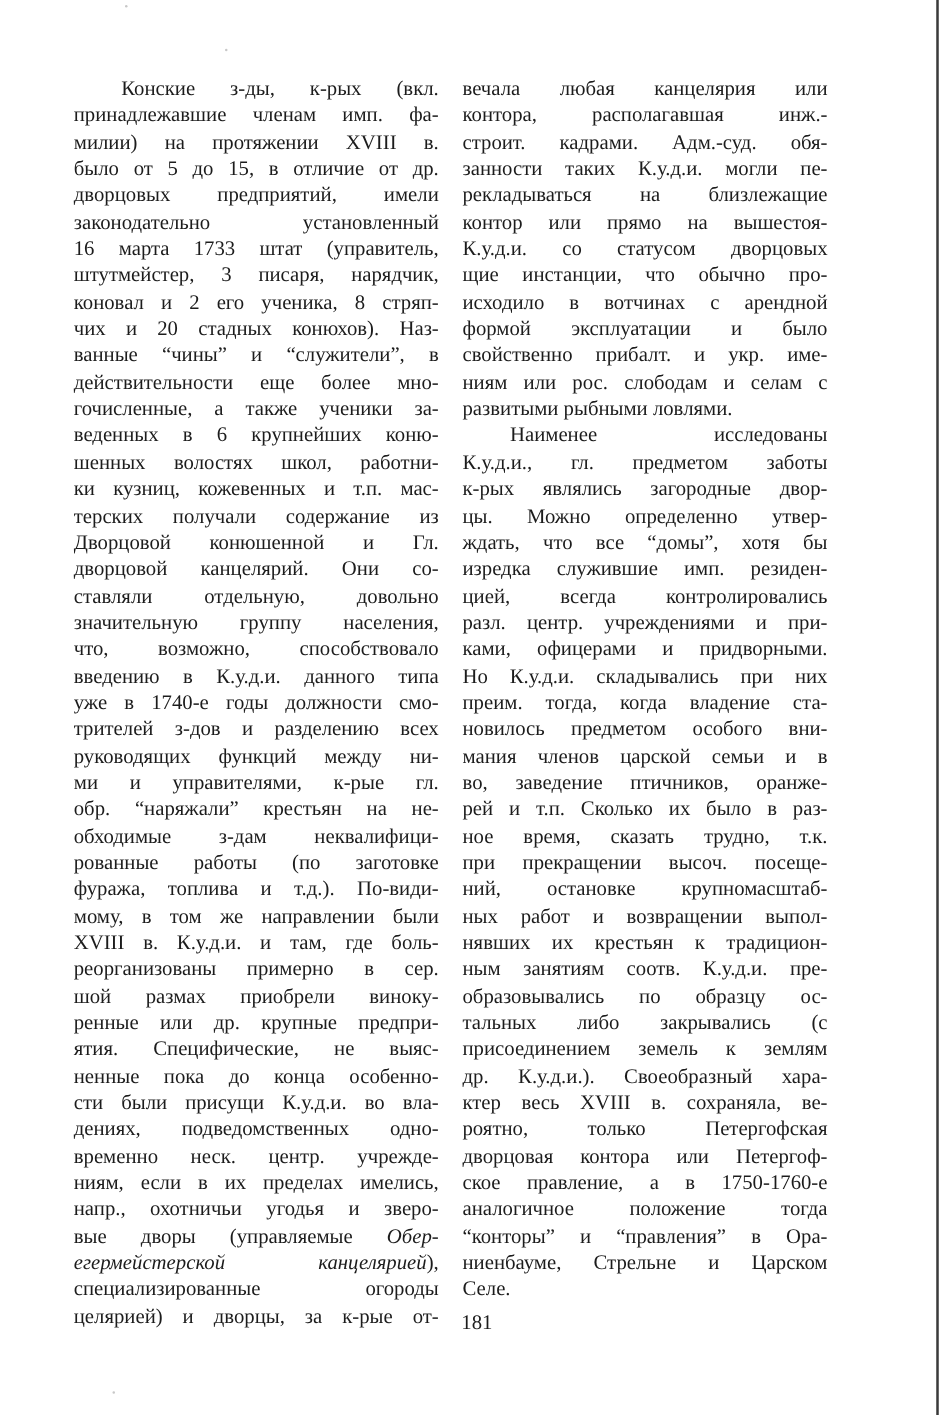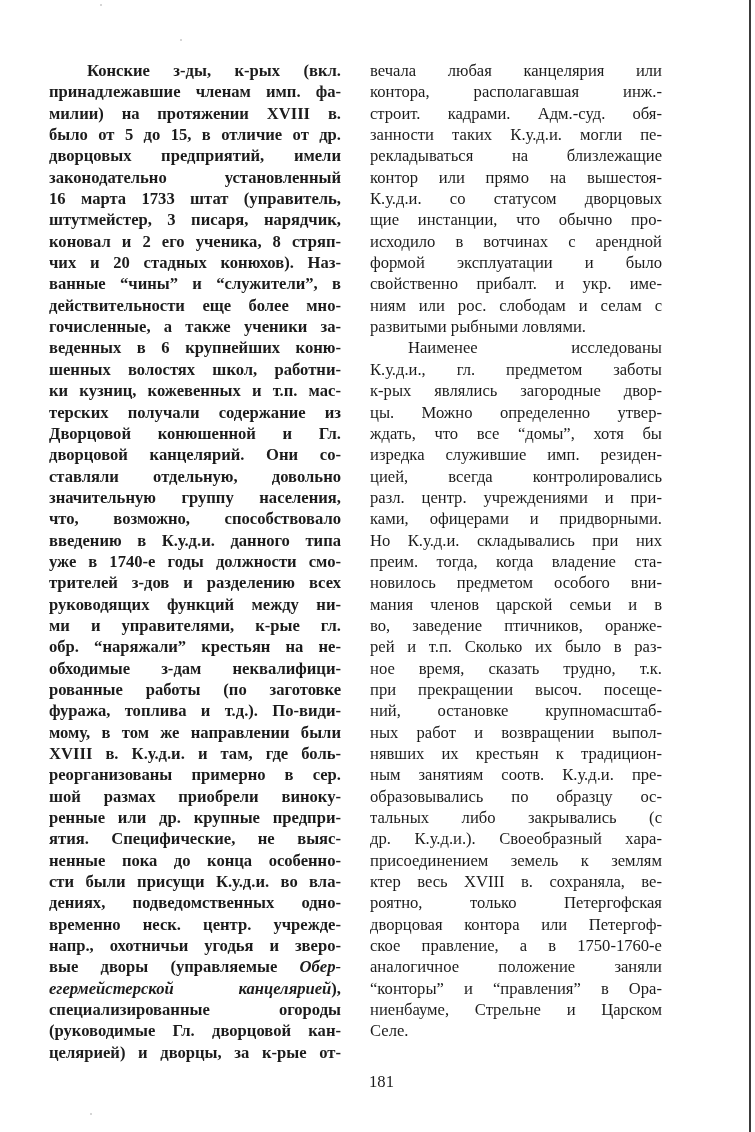--- a/index.html
+++ b/index.html
@@ -4,30 +4,30 @@
 <style>
   html, body { margin: 0; padding: 0; }
   body {
     width: 755px; height: 1132px; background: #ffffff; position: relative; overflow: hidden;
     font-family: "Liberation Serif", "DejaVu Serif", serif; color: #1c1c1c;
   }
   .col {
     position: absolute; top: 60px; width: 292px;
     font-size: 16.6px; line-height: 21.35px;
   }
-  .col-left { left: 49px; font-weight: bold; }
+  .col-left { left: 59px; }
   .col-right { left: 370px; }
   .line {
     display: block; white-space: nowrap; text-align: justify; text-align-last: justify; height: 21.35px;
   }
   .line.last { text-align-last: left; }
   .line.indent { padding-left: 38px; }
   .line i { font-style: italic; }
   .page-num {
-    position: absolute; left: 0; width: 755px; top: 1072px; text-align: center;
+    position: absolute; left: 0; width: 755px; top: 1048px; text-align: center;
     font-size: 16.6px; padding-left: 8px; box-sizing: border-box;
   }
   .edge-line {
     position: absolute; left: 749px; top: 0; width: 2px; height: 1132px; background: #3a3a3a;
   }
   .speck { position: absolute; width: 2px; height: 2px; background: #c8c8c8; border-radius: 1px; }
 </style>
 </head>
 <body>
 
@@ -71,25 +71,25 @@
     <span class="line">мому, в том же направлении были</span>
     <span class="line">XVIII в. К.у.д.и. и там, где боль-</span>
     <span class="line">реорганизованы примерно в сер.</span>
     <span class="line">шой размах приобрели виноку-</span>
     <span class="line">ренные или др. крупные предпри-</span>
     <span class="line">ятия. Специфические, не выяс-</span>
     <span class="line">ненные пока до конца особенно-</span>
     <span class="line">сти были присущи К.у.д.и. во вла-</span>
     <span class="line">дениях, подведомственных одно-</span>
     <span class="line">временно неск. центр. учрежде-</span>
+    <span class="line">ниям, если в их пределах имелись,</span>
     <span class="line">напр., охотничьи угодья и зверо-</span>
     <span class="line">вые дворы (управляемые <i>Обер-</i></span>
     <span class="line"><i>егермейстерской канцелярией</i>),</span>
     <span class="line">специализированные огороды</span>
-    <span class="line">(руководимые Гл. дворцовой кан-</span>
     <span class="line">целярией) и дворцы, за к-рые от-</span>
   </div>
 <div class="col col-right" id="col-right">
     <span class="line">вечала любая канцелярия или</span>
     <span class="line">контора, располагавшая инж.-</span>
     <span class="line">строит. кадрами. Адм.-суд. обя-</span>
     <span class="line">занности таких К.у.д.и. могли пе-</span>
     <span class="line">рекладываться на близлежащие</span>
     <span class="line">контор или прямо на вышестоя-</span>
     <span class="line">К.у.д.и. со статусом дворцовых</span>
@@ -115,25 +115,25 @@
     <span class="line">во, заведение птичников, оранже-</span>
     <span class="line">рей и т.п. Сколько их было в раз-</span>
     <span class="line">ное время, сказать трудно, т.к.</span>
     <span class="line">при прекращении высоч. посеще-</span>
     <span class="line">ний, остановке крупномасштаб-</span>
     <span class="line">ных работ и возвращении выпол-</span>
     <span class="line">нявших их крестьян к традицион-</span>
     <span class="line">ным занятиям соотв. К.у.д.и. пре-</span>
     <span class="line">образовывались по образцу ос-</span>
     <span class="line">тальных либо закрывались (с</span>
+    <span class="line">присоединением земель к землям</span>
     <span class="line">др. К.у.д.и.). Своеобразный хара-</span>
-    <span class="line">присоединением земель к землям</span>
     <span class="line">ктер весь XVIII в. сохраняла, ве-</span>
     <span class="line">роятно, только Петергофская</span>
     <span class="line">дворцовая контора или Петергоф-</span>
     <span class="line">ское правление, а в 1750-1760-е</span>
-    <span class="line">аналогичное положение заняли</span>
+    <span class="line">аналогичное положение тогда</span>
     <span class="line">“конторы” и “правления” в Ора-</span>
     <span class="line">ниенбауме, Стрельне и Царском</span>
     <span class="line last">Селе.</span>
   </div>
 
 <div class="page-num">181</div>
 
 </body></html>

